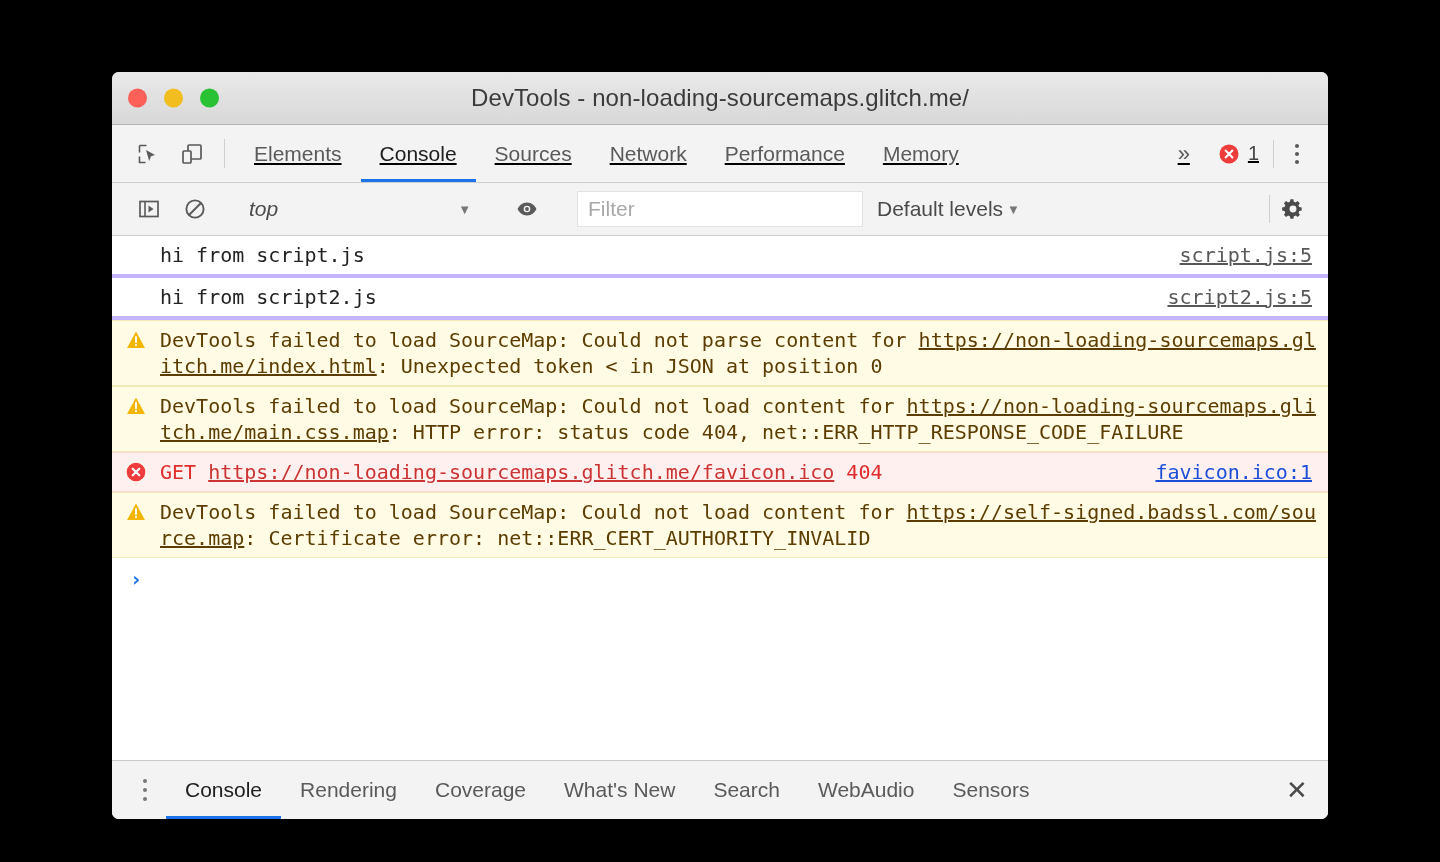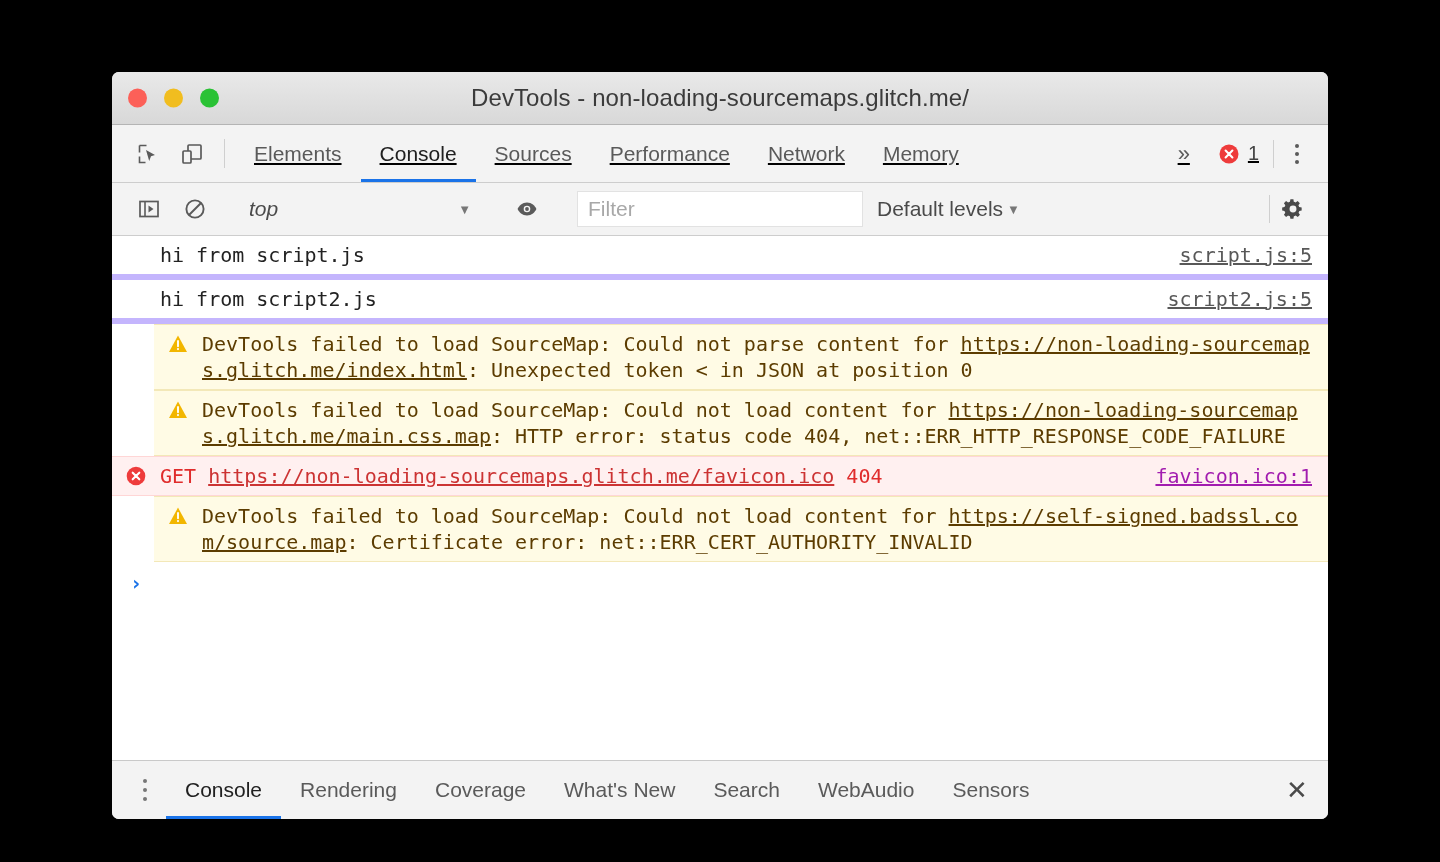--- a/index.html
+++ b/index.html
@@ -225,21 +225,21 @@
     background: #ffffff;
     overflow: hidden;
     font-family: "DejaVu Sans Mono", "Liberation Mono", monospace;
     font-size: 20px;
     line-height: 26px;
   }
   .msg {
     display: flex;
     align-items: flex-start;
     padding: 6px 0 6px 0;
-    border-bottom: 6px solid #c4b5fd;
+    border-bottom: 4px solid #c4b5fd;
     position: relative;
   }
   .msg .gutter {
     width: 48px;
     flex: 0 0 48px;
     display: flex;
     justify-content: center;
     padding-top: 2px;
   }
   .msg .body {
@@ -255,39 +255,38 @@
     text-decoration: underline;
     cursor: pointer;
     white-space: nowrap;
   }
   .msg.log { color: #222; }
   .msg.warn {
     background: #fffbe5;
     border-top: 1px solid #f3e8b8;
     border-bottom: 1px solid #f3e8b8;
     color: #5c3c00;
-    margin-left: 42px;
   }
   .msg.err {
     background: #fff0f0;
     border-top: 1px solid #ffd6d6;
     border-bottom: 1px solid #ffd6d6;
     color: #e02c2c;
   }
   .msg.warn a, .warn-link {
     color: #5c3c00;
     text-decoration: underline;
     cursor: pointer;
   }
   .msg.err .url {
     color: #c33;
     text-decoration: underline;
     cursor: pointer;
   }
-  .msg.err .srclink { color: #a21caf; }
+  .msg.err .srclink { color: #1d4ed8; }
 
   .prompt-row {
     display: flex;
     align-items: flex-start;
     padding: 8px 0;
     font-family: "DejaVu Sans Mono", "Liberation Mono", monospace;
     font-size: 20px;
   }
   .prompt-row .gutter {
     width: 48px;
@@ -392,24 +391,24 @@
       <div class="tab">
           <span>Elements</span>
         </div>
       <div class="tab active">
           <span>Console</span>
         </div>
       <div class="tab">
           <span>Sources</span>
         </div>
       <div class="tab">
+          <span>Network</span>
+        </div>
+      <div class="tab">
           <span>Performance</span>
-        </div>
-      <div class="tab">
-          <span>Network</span>
         </div>
       <div class="tab">
           <span>Memory</span>
         </div>
     </div>
 
     <div class="tabbar-right">
       <div class="chev-more">»</div>
       <div class="err-badge">
         <svg width="22" height="22" viewBox="0 0 22 22">

